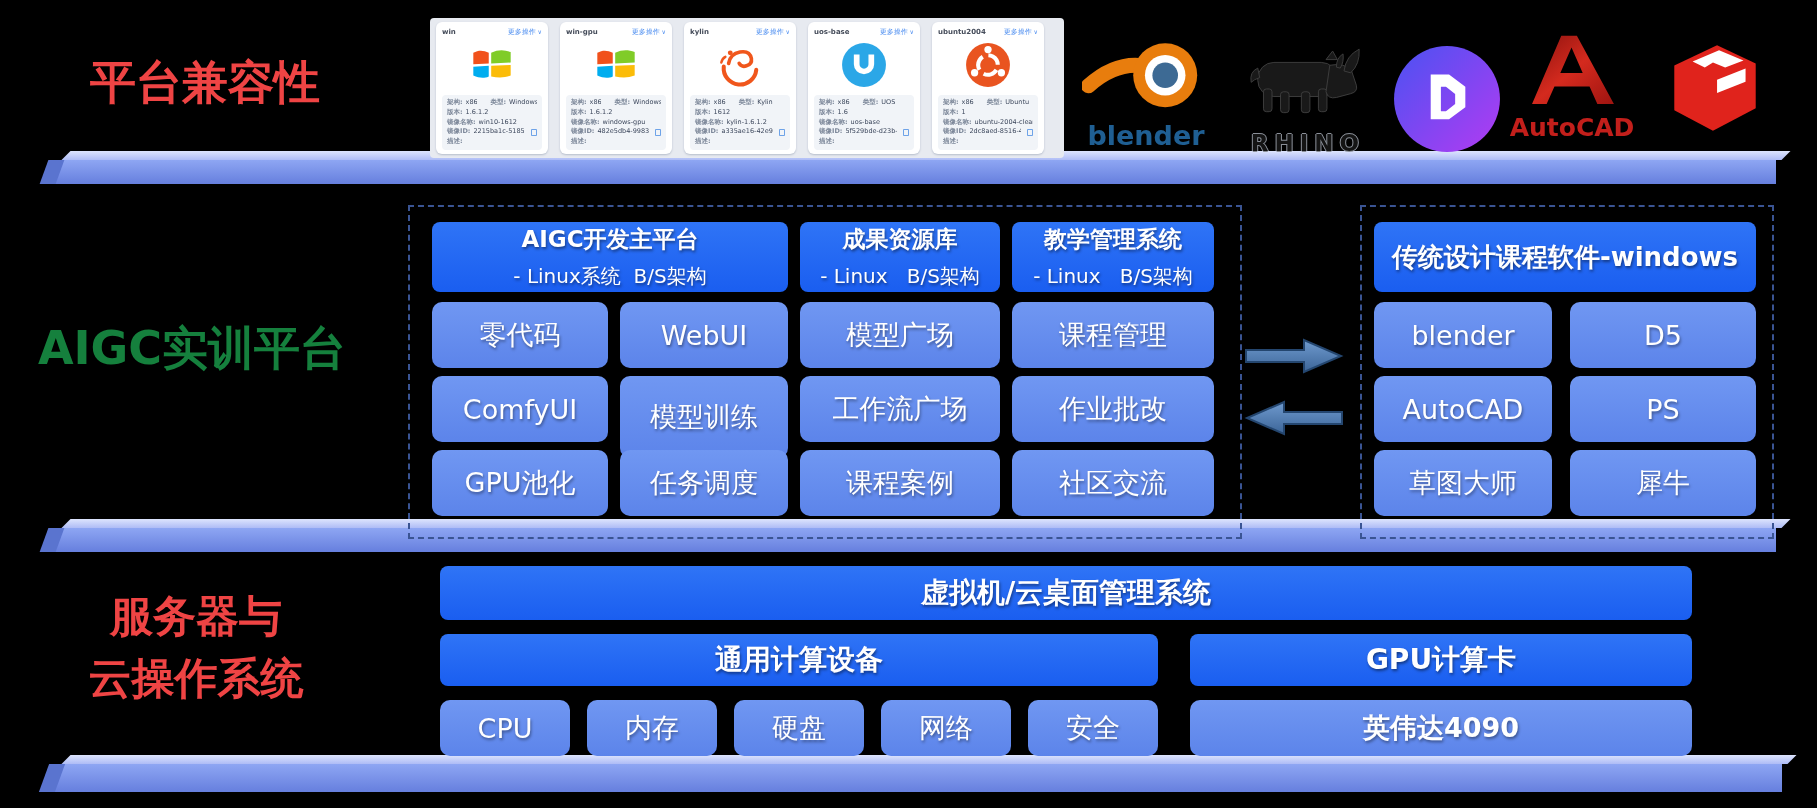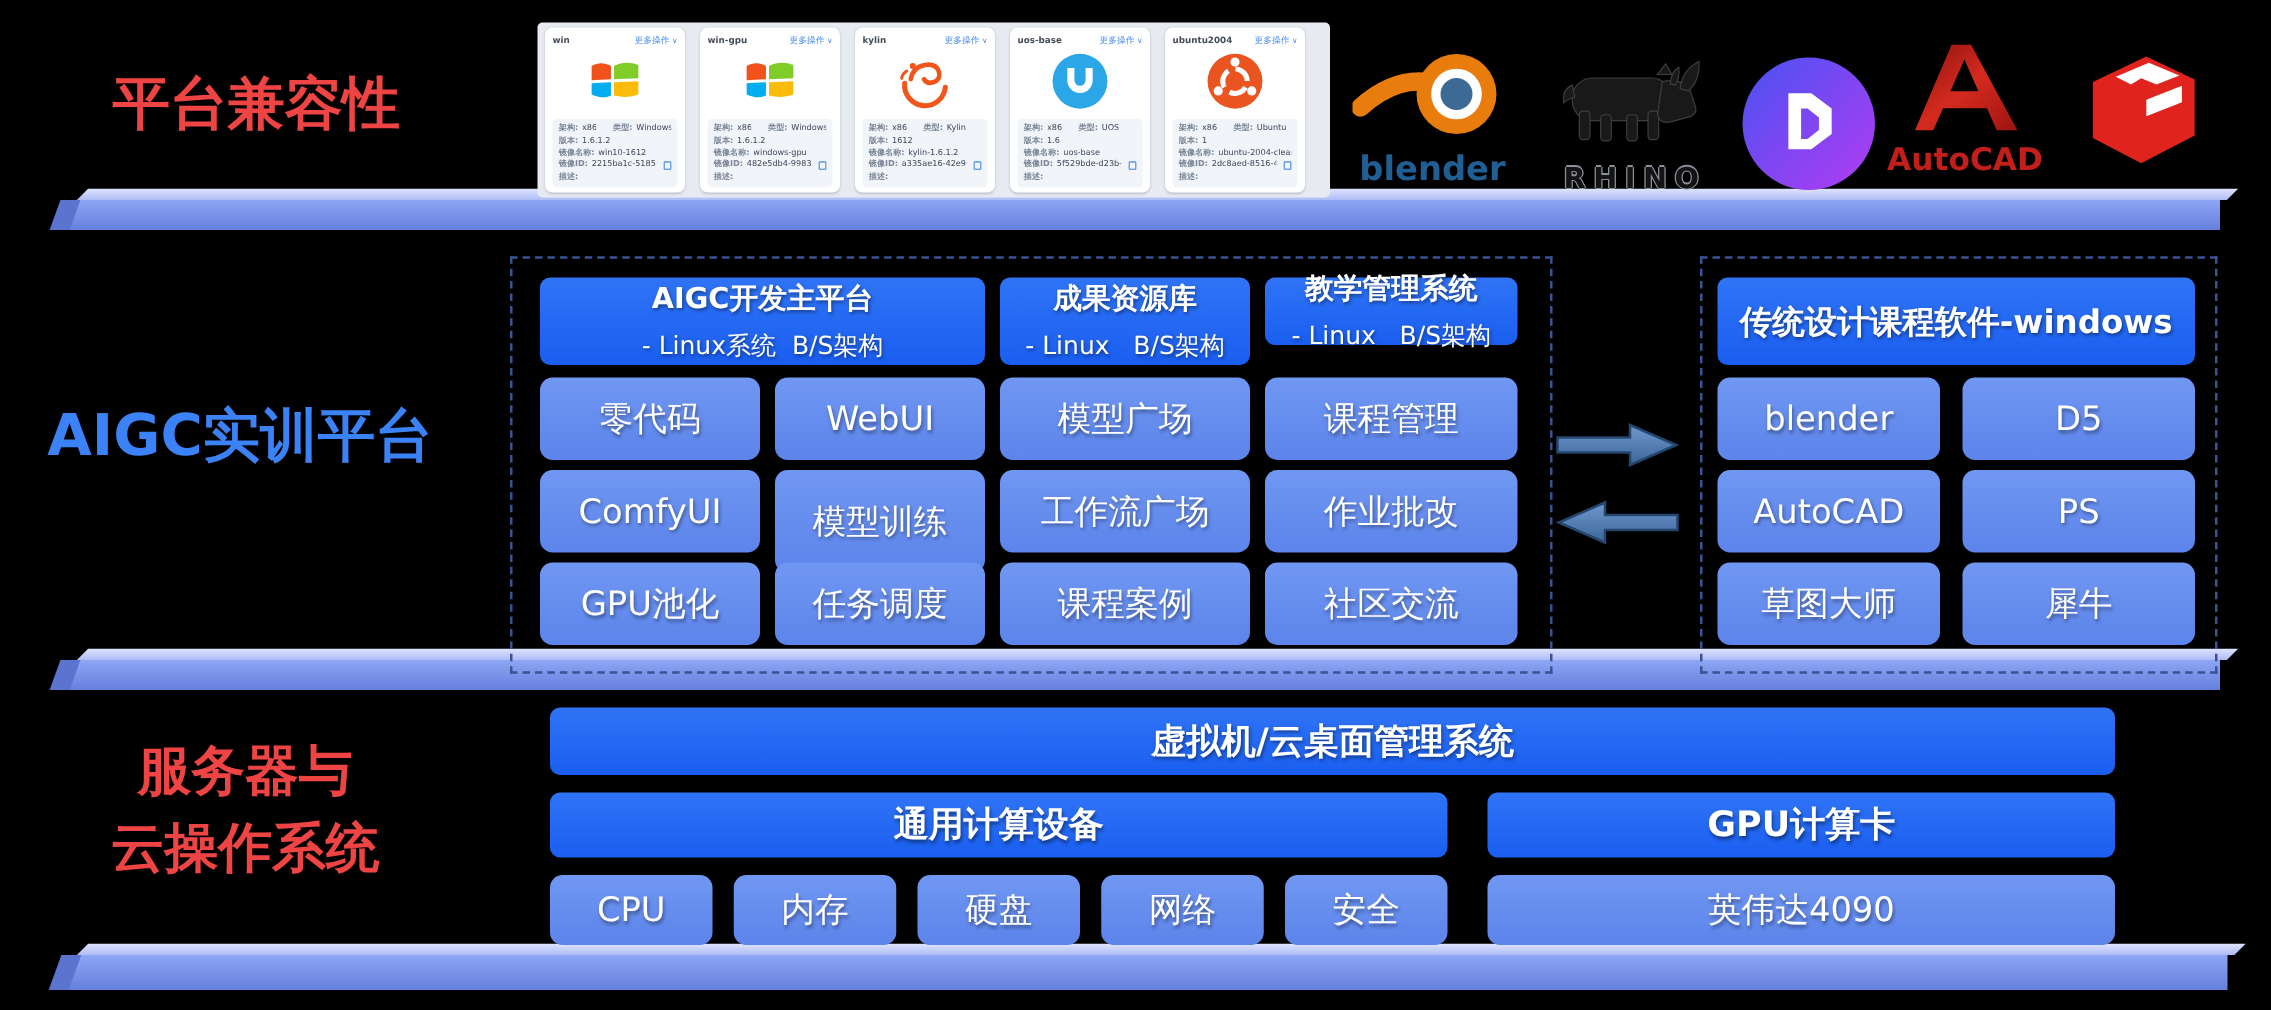--- a/index.html
+++ b/index.html
@@ -3,21 +3,21 @@
 <meta charset="utf-8">
 <style>
   html,body{margin:0;padding:0;background:#000;}
   .stage{position:relative;width:1817px;height:808px;background:#000;overflow:hidden;
          font-family:"DejaVu Sans","Liberation Sans",sans-serif;}
 
   
   .side-lbl{position:absolute;font-weight:bold;text-align:center;
             text-shadow:2px 3px 5px rgba(0,0,0,.8);}
   .lbl-blue{color:#ef4444;}
-  .lbl-light{color:#3b82f6;}
+  .lbl-light{color:#15803d;}
 
   
   .slab{position:absolute;height:24px;background:linear-gradient(180deg,#8ea6f3,#667fde);}
   .slab::before{content:"";position:absolute;left:14px;right:-10px;top:-9px;height:9px;
                 background:linear-gradient(180deg,#dde4fd,#aebcf6);transform:skewX(-45deg);}
   .slab::after{content:"";position:absolute;left:-8px;top:0;bottom:0;width:16px;
                background:#5a74cf;transform:skewX(-20deg);}
 
   
   .dash-group{position:absolute;border:2px dashed #3a5493;background:transparent;}
@@ -360,21 +360,21 @@
   <div class="dash-group" style="left:408px;top:205px;width:830px;height:330px;"></div>
 
   <div class="hdr" style="left:432px;top:222px;width:356px;height:70px;">
     <span class="t1">AIGC开发主平台</span>
     <span class="t2">- Linux系统  B/S架构</span>
   </div>
   <div class="hdr" style="left:800px;top:222px;width:200px;height:70px;">
     <span class="t1">成果资源库</span>
     <span class="t2">- Linux   B/S架构</span>
   </div>
-  <div class="hdr" style="left:1012px;top:222px;width:202px;height:54px;">
+  <div class="hdr" style="left:1012px;top:222px;width:202px;height:70px;">
     <span class="t1">教学管理系统</span>
     <span class="t2">- Linux   B/S架构</span>
   </div>
 
   <div class="btn" style="left:432px;top:302px;width:176px;height:66px;">零代码</div>
   <div class="btn" style="left:432px;top:376px;width:176px;height:66px;">ComfyUI</div>
   <div class="btn" style="left:432px;top:450px;width:176px;height:66px;">GPU池化</div>
 
   <div class="btn" style="left:620px;top:302px;width:168px;height:66px;">WebUI</div>
   <div class="btn" style="left:620px;top:376px;width:168px;height:82px;">模型训练</div>
@@ -425,15 +425,15 @@
   <div class="hdr one" style="left:440px;top:566px;width:1252px;height:54px;font-size:28px;">虚拟机/云桌面管理系统</div>
 
   <div class="hdr one" style="left:440px;top:634px;width:718px;height:52px;font-size:28px;">通用计算设备</div>
   <div class="hdr one" style="left:1190px;top:634px;width:502px;height:52px;font-size:28px;">GPU计算卡</div>
 
   <div class="btn" style="left:440px;top:700px;width:130px;height:56px;">CPU</div>
   <div class="btn" style="left:587px;top:700px;width:130px;height:56px;">内存</div>
   <div class="btn" style="left:734px;top:700px;width:130px;height:56px;">硬盘</div>
   <div class="btn" style="left:881px;top:700px;width:130px;height:56px;">网络</div>
   <div class="btn" style="left:1028px;top:700px;width:130px;height:56px;">安全</div>
-  <div class="btn" style="left:1190px;top:700px;width:502px;height:56px;">英伟达4090</div>
+  <div class="btn" style="left:1190px;top:700px;width:502px;height:56px;font-weight:bold;">英伟达4090</div>
 
 </div>
 
 </body></html>

